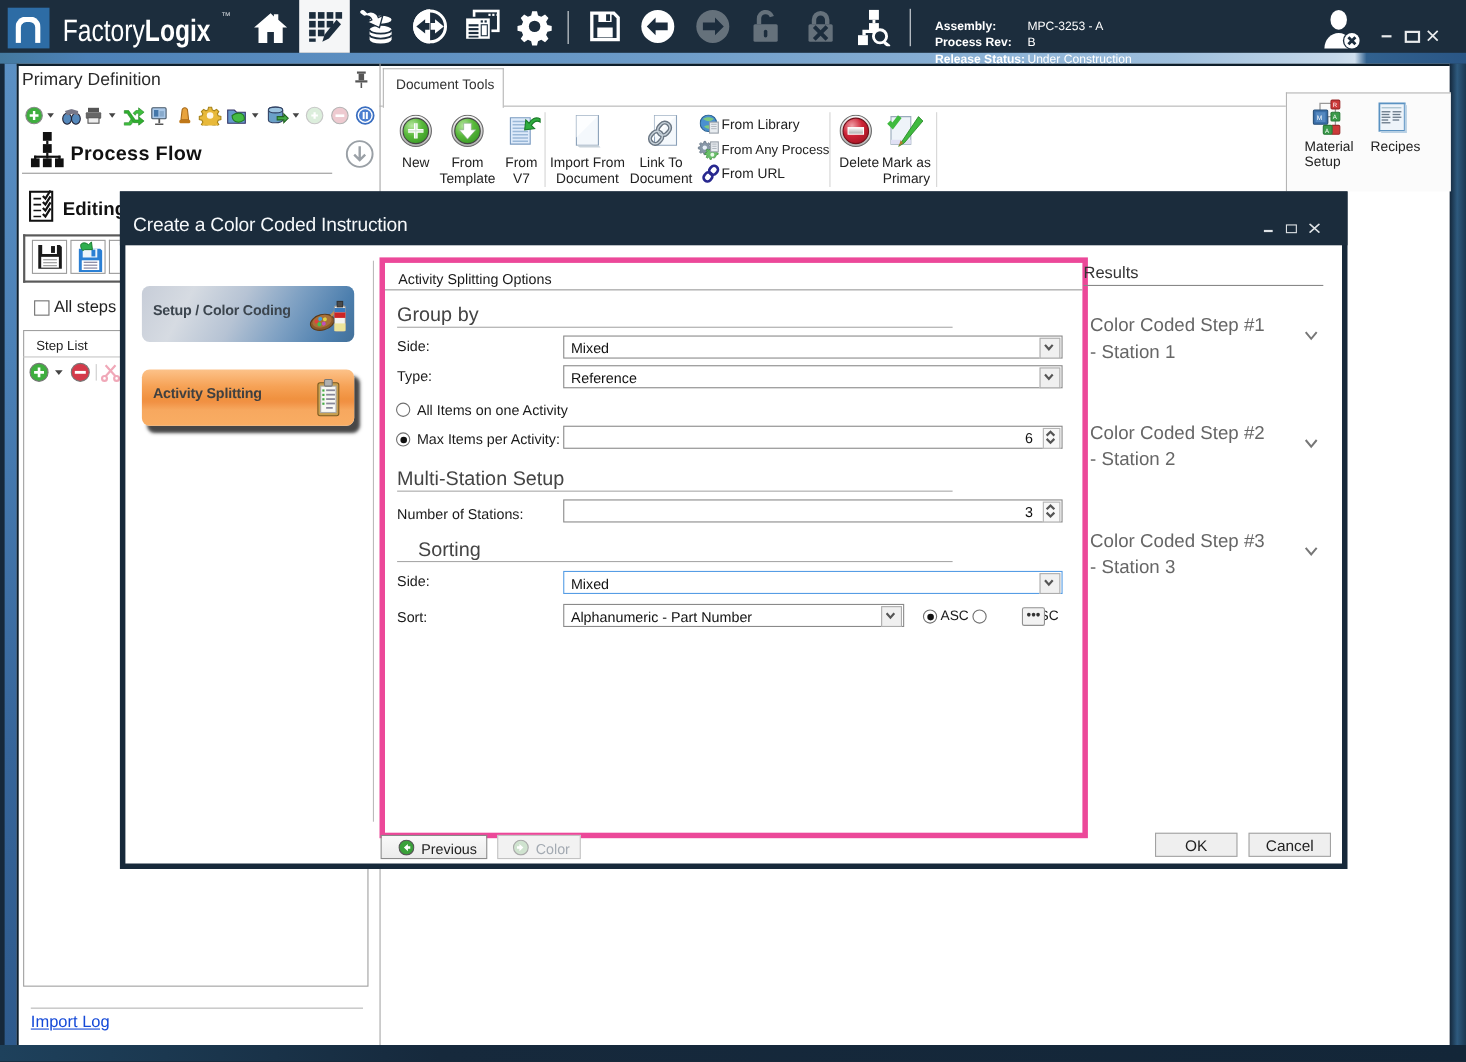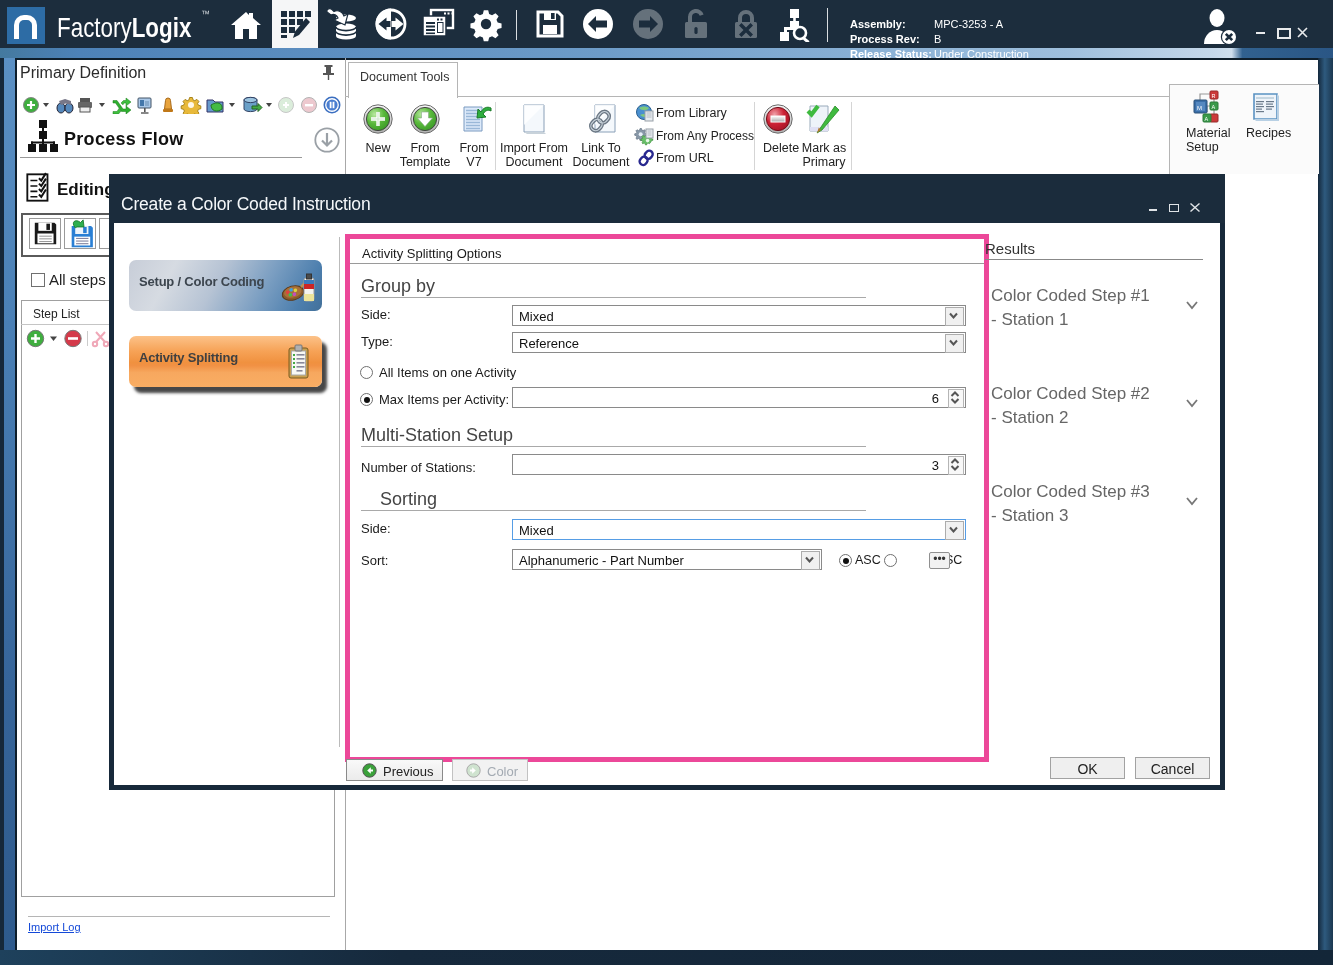--- a/index.html
+++ b/index.html
@@ -31,21 +31,21 @@
 #lp-hr1{left:20px;top:157px;width:282px;height:1px;background:#999;}
 #edit-txt{left:57px;top:180px;font-size:17px;font-weight:bold;color:#111;white-space:nowrap;}
 #lp-toolbox{left:21px;top:213px;width:88px;height:40px;border:2px solid #5a5a5a;border-right:none;background:#fff;}
 .flopbtn{top:218px;width:32px;height:31px;border:1px solid #9a9a9a;background:#fff;box-sizing:border-box;}
 #lp-check{left:31px;top:273px;width:12px;height:12px;border:1px solid #707070;background:#fff;}
 #lp-checklbl{left:49px;top:271px;font-size:15px;color:#222;}
 #steplist{left:21px;top:300px;width:314px;height:597px;border:1px solid #a0a0a0;box-sizing:border-box;background:#fff;}
 #sl-title{left:33px;top:307px;font-size:12px;color:#222;}
 #sl-hr{left:21px;top:324px;width:314px;height:1px;background:#c5c5c5;}
 #lp-hr2{left:28px;top:916px;width:302px;height:1px;background:#b5b5b5;}
-#importlog{left:28px;top:921px;font-size:11px;color:#1449d8;text-decoration:underline;}
+#importlog{left:28px;top:921px;font-size:15px;color:#1449d8;text-decoration:underline;}
 
 #tabbox{left:348px;top:62px;width:108px;height:35px;border:1px solid #b5b5b5;border-bottom:none;background:#fff;z-index:2;}
 #tabtxt{left:360px;top:70px;font-size:12.5px;color:#333;z-index:3;}
 #riblinea{left:345px;top:96px;width:824px;height:1px;background:#b5b5b5;}
 #ribpanel{left:1169px;top:84px;width:149px;height:89px;border-left:1px solid #b5b5b5;border-top:1px solid #b5b5b5;background:#fbfbfb;}
 .riblbl{font-size:12.5px;color:#222;text-align:center;}
 .ribsep{top:102px;width:1px;height:68px;background:#d5d5d5;}
 
 #dlg{left:109px;top:174px;width:1116px;height:616px;background:#17293a;}
 #dlg-title{left:0;top:0;width:1116px;height:49px;background:#1b2c3c;}

